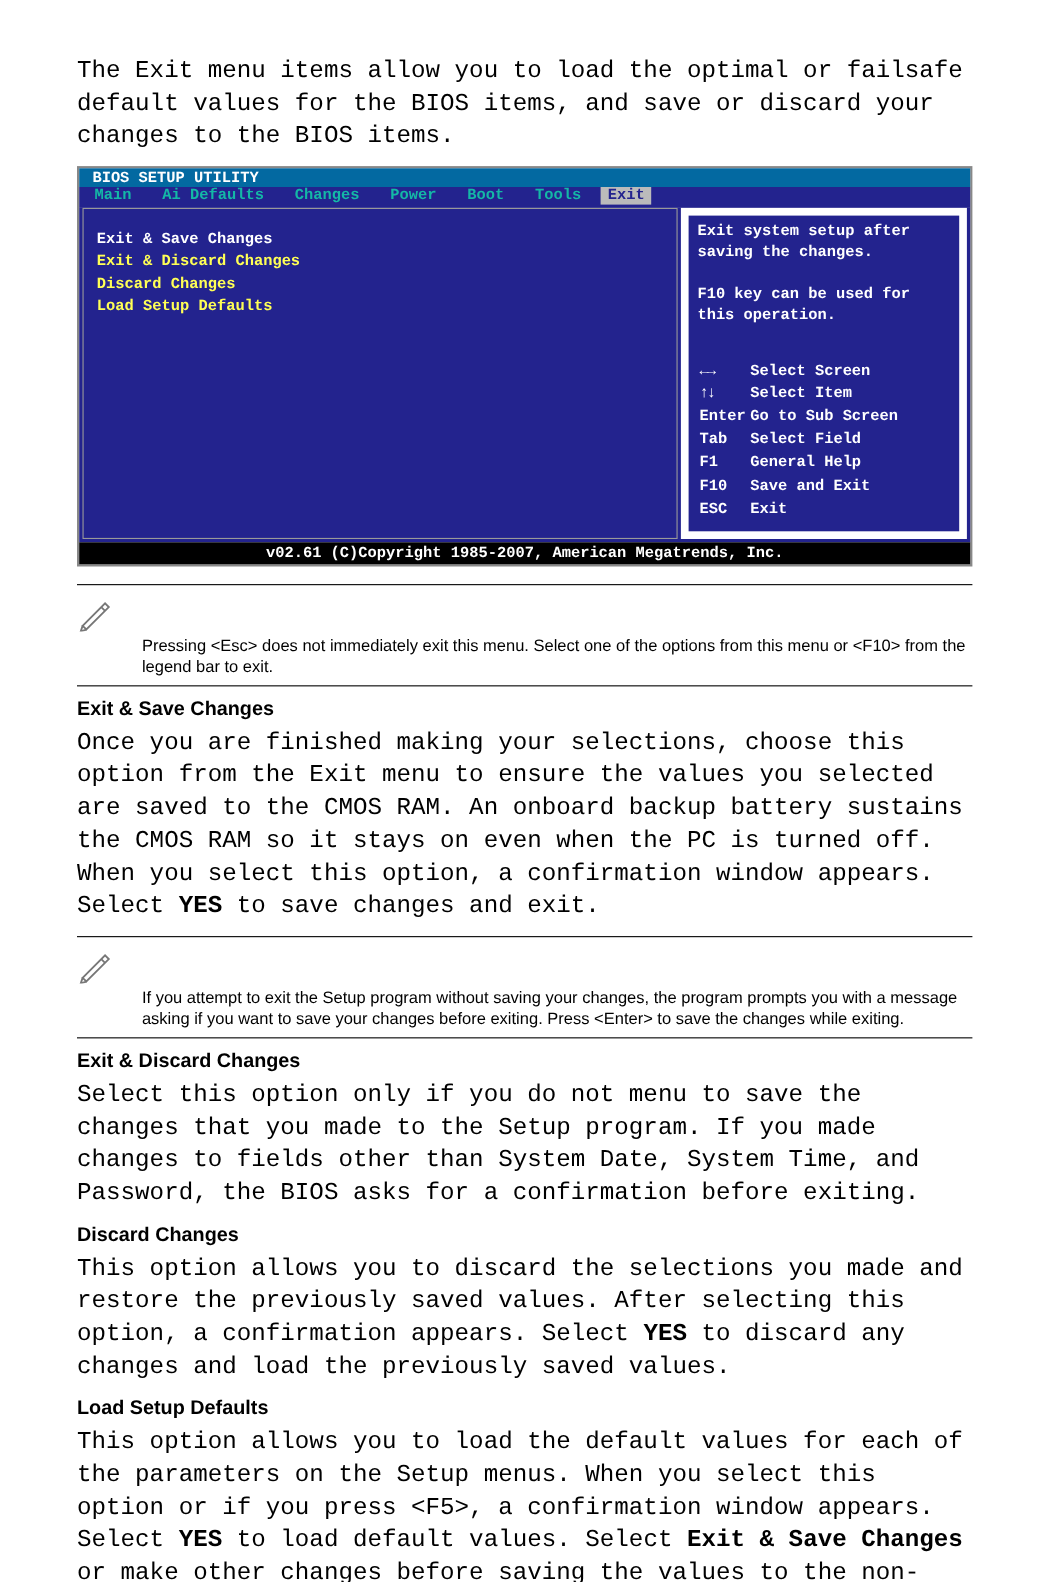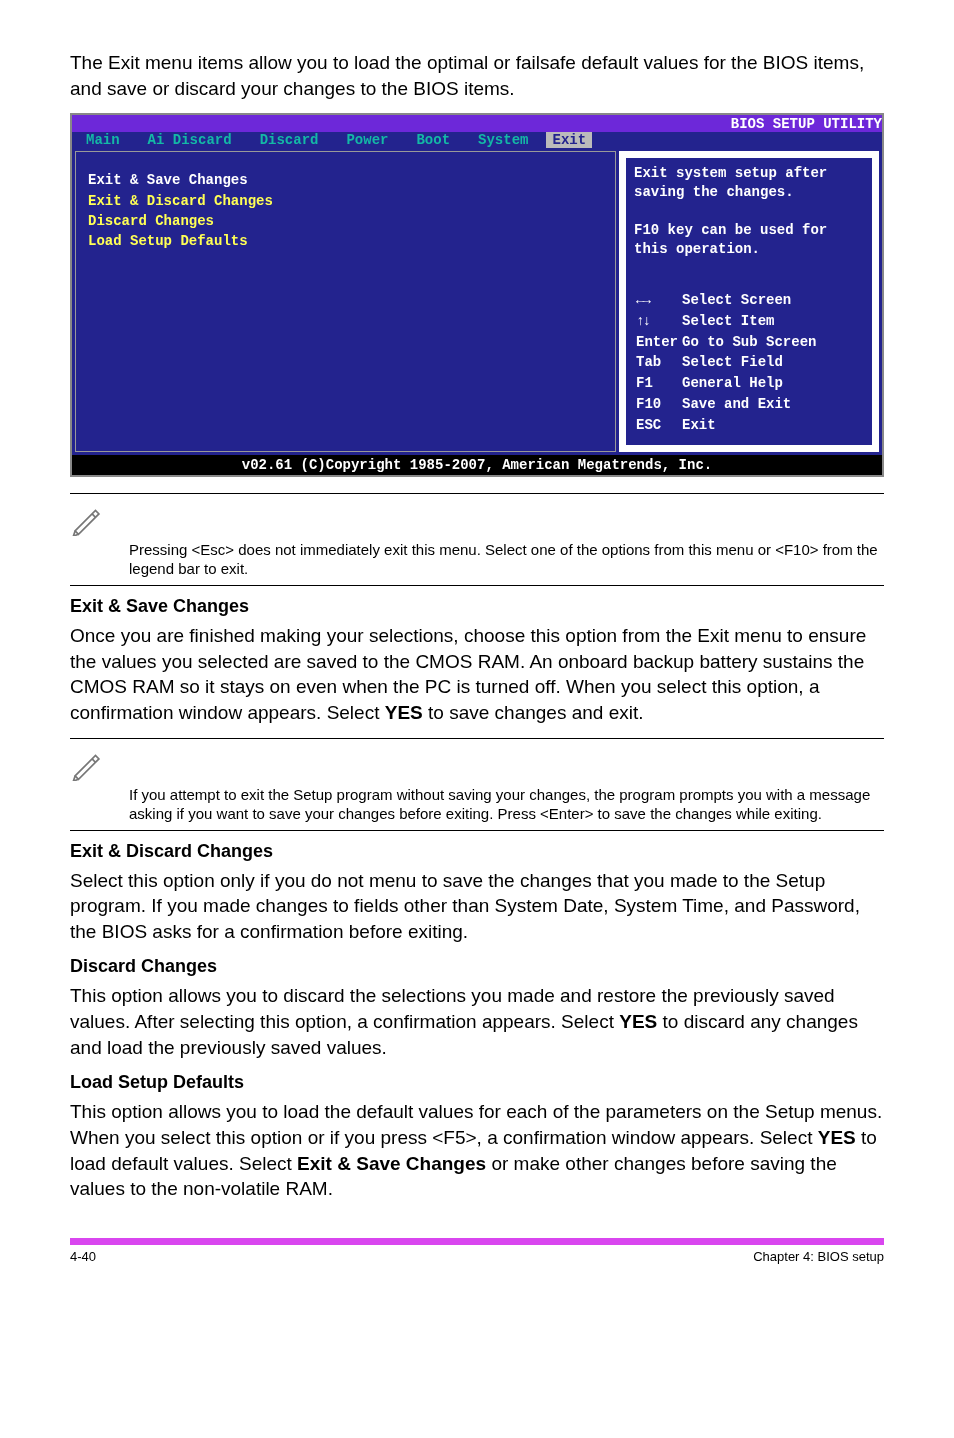--- a/index.html
+++ b/index.html
@@ -13,36 +13,37 @@
   .page {
     padding: 50px 70px 30px 70px;
   }
   h1.section-title {
     font-size: 30px;
     font-weight: bold;
     margin: 0 0 18px 0;
   }
   .section-number { letter-spacing: 0; }
   p.body {
-    font-size: 19px;
+    font-size: 22px;
     line-height: 1.35;
     margin: 0 0 12px 0;
+    font-family: Liberation Mono, monospace;
   }
   .bios {
     border: 2px solid #888;
     font-family: "Courier New", monospace;
     font-size: 14px;
     color: #fff;
     margin-bottom: 16px;
   }
   .bios-title {
-    background: #6d28d9;
-    text-align: right;
-    font-weight: bold;
-    padding: 1px 0 0 0;
+    background: #0369a1;
+    text-align: left;
+    font-weight: bold;
+    padding: 1px 0 0 12px;
   }
   .bios-menubar {
     background: #23238e;
     display: flex;
     padding: 0 0 3px 0;
   }
   .bios-menubar span {
     padding: 0 14px 0 14px;
     color: #14b8a6;
     font-weight: bold;
@@ -127,25 +128,25 @@
 
 <div class="page">
 
 
   <p class="body">The Exit menu items allow you to load the optimal or failsafe default values for the BIOS items, and save or discard your changes to the BIOS items.</p>
 
   <div class="bios">
     <div class="bios-title">BIOS SETUP UTILITY</div>
     <div class="bios-menubar">
       <span>Main</span>
-      <span>Ai Discard</span>
-      <span>Discard</span>
+      <span>Ai Defaults</span>
+      <span>Changes</span>
       <span>Power</span>
       <span>Boot</span>
-      <span>System</span>
+      <span>Tools</span>
       <span class="sel">Exit</span>
     </div>
     <div class="bios-body">
       <div class="bios-left">
         <div class="white">Exit &amp; Save Changes</div>
         <div>Exit &amp; Discard Changes</div>
         <div>Discard Changes</div>
         <div></div>
         <div>Load Setup Defaults</div>
       </div>

